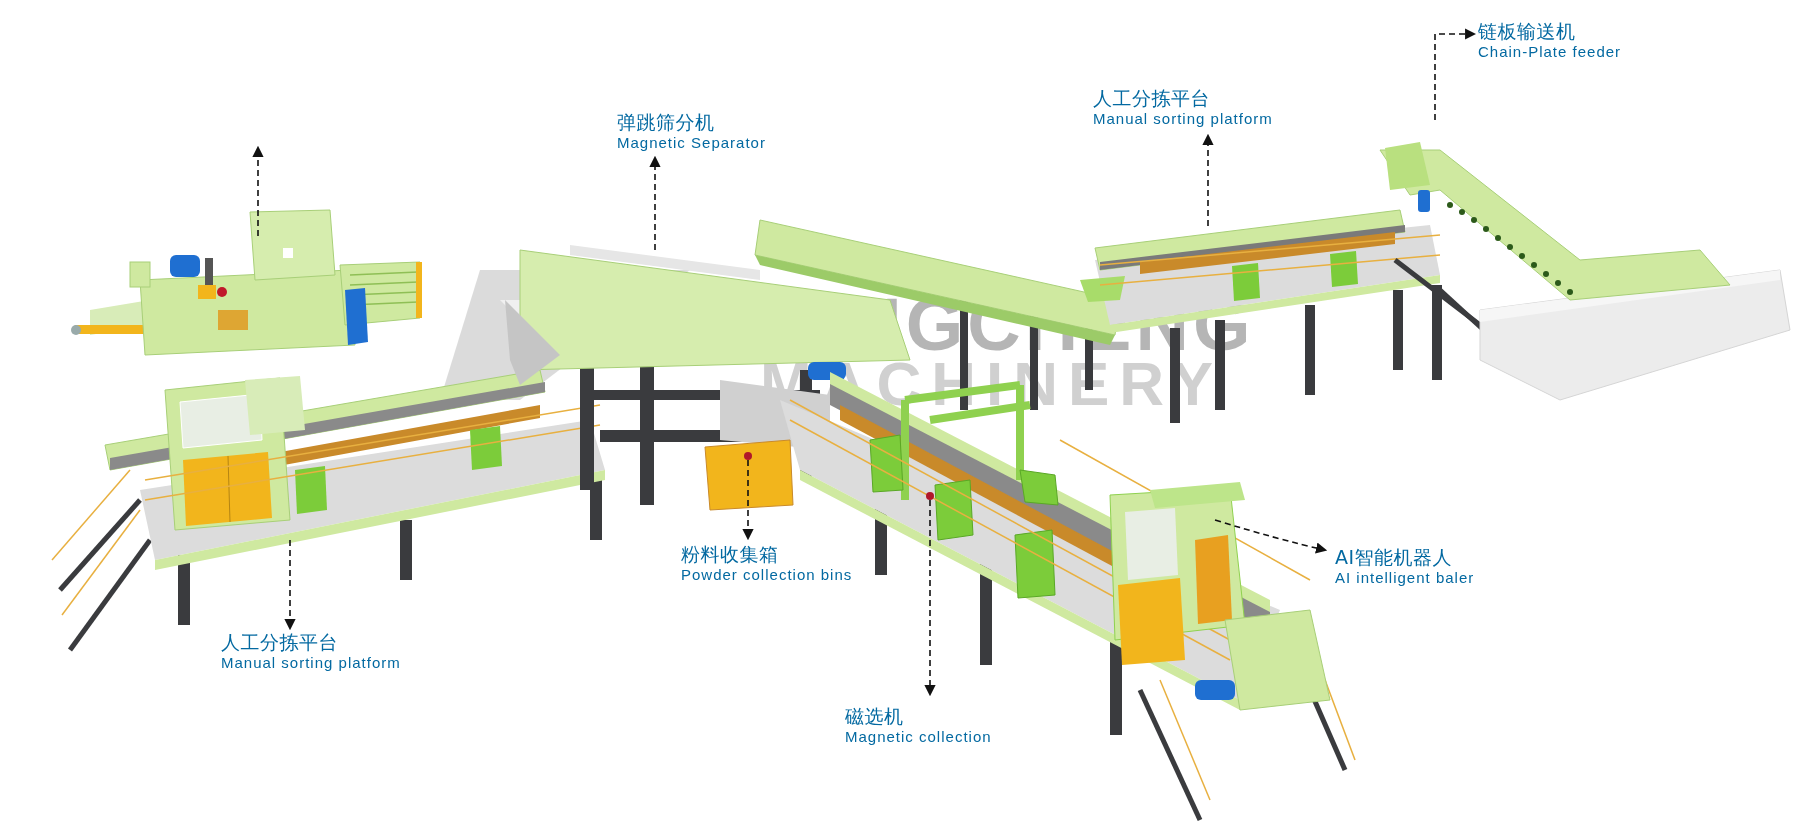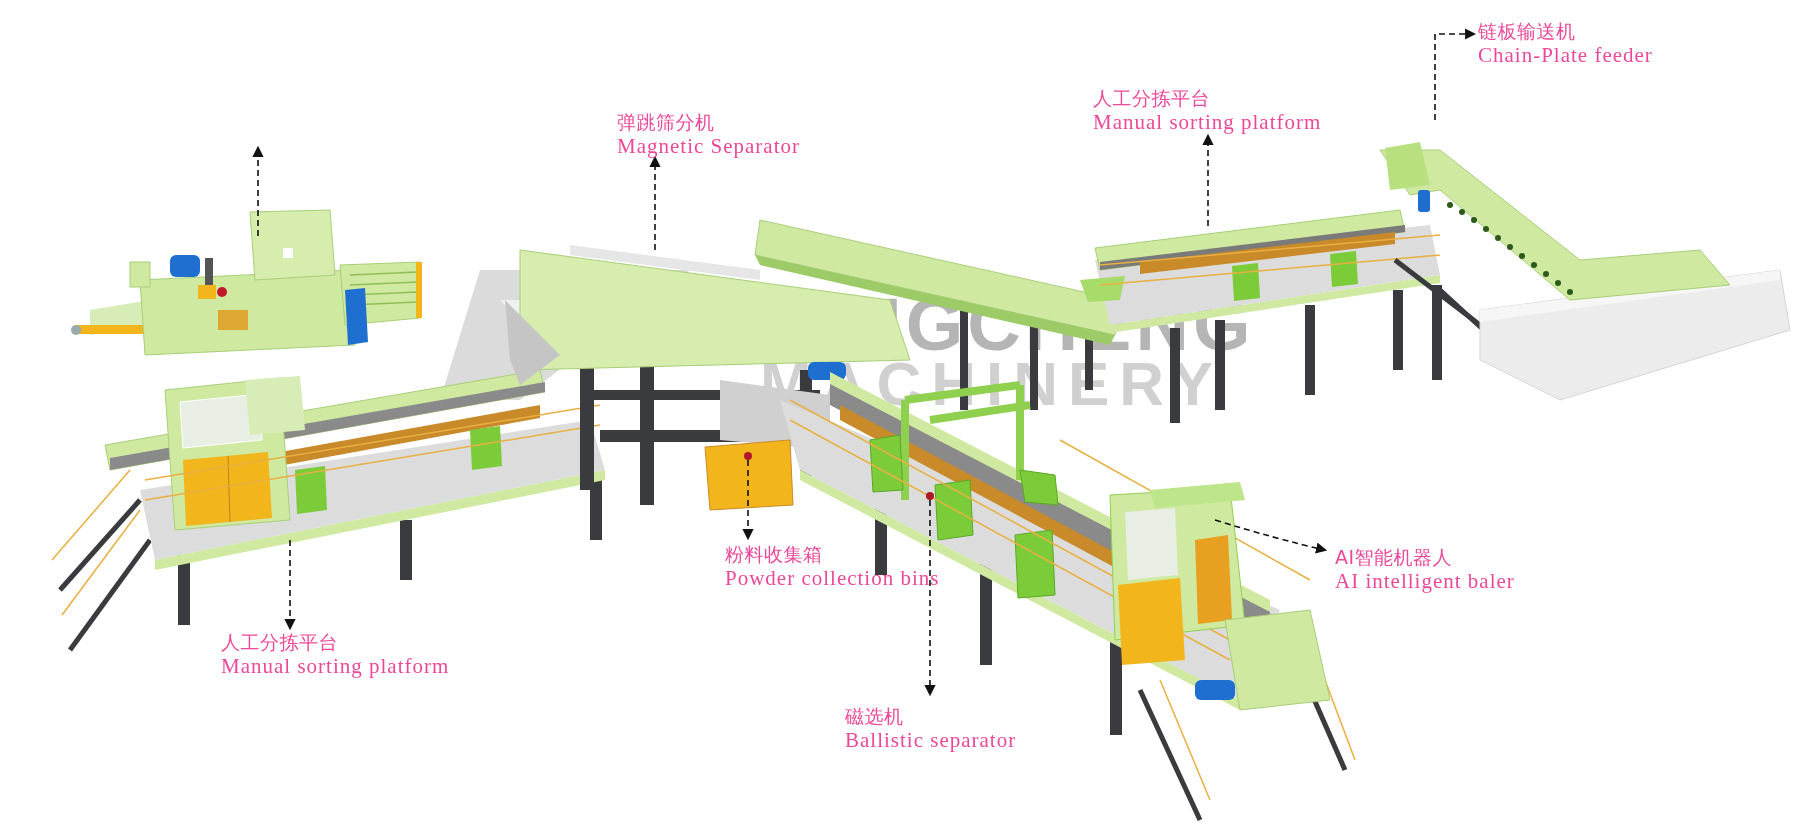--- a/index.html
+++ b/index.html
@@ -1,20 +1,20 @@
 <!DOCTYPE html>
 <html><head>
 <meta charset="utf-8">
 <style>
   html,body{margin:0;padding:0;background:#ffffff;}
   body{width:1800px;height:838px;position:relative;overflow:hidden;font-family:"DejaVu Sans","Liberation Sans",sans-serif;}
   #stage{position:absolute;left:0;top:0;width:1800px;height:838px;}
-  .callout{position:absolute;line-height:1.05;color:#ec4899;white-space:nowrap;}
+  .callout{position:absolute;line-height:1.05;color:#0369a1;white-space:nowrap;}
   .callout .zh{font-family:"DejaVu Sans",sans-serif;font-size:19px;font-weight:500;letter-spacing:0.5px;display:block;}
-  .callout .en{font-family:Liberation Serif, serif;font-size:21px;letter-spacing:1px;display:block;margin-top:2px;}
+  .callout .en{font-family:Liberation Sans, sans-serif;font-size:15px;letter-spacing:1px;display:block;margin-top:2px;}
   .wm{position:absolute;font-family:"Liberation Sans","DejaVu Sans",sans-serif;font-weight:bold;color:rgba(120,120,120,0.55);pointer-events:none;}
 </style>
 </head>
 <body>
 
 <div id="stage">
 
   <div class="wm" style="left:680px;top:282px;font-size:74px;letter-spacing:4px;">ZHONGCHENG</div>
   <div class="wm" style="left:760px;top:348px;font-size:62px;letter-spacing:10px;color:rgba(150,150,150,0.45);">MACHINERY</div>
 
@@ -245,33 +245,33 @@
   <div class="callout" style="left:1093px;top:89px;">
     <span class="zh">人工分拣平台</span>
     <span class="en">Manual sorting platform</span>
   </div>
 
   <div class="callout" style="left:1478px;top:22px;">
     <span class="zh">链板输送机</span>
     <span class="en">Chain-Plate feeder</span>
   </div>
 
-  <div class="callout" style="left:681px;top:545px;margin-left:44px;">
+  <div class="callout" style="left:681px;top:545px;">
     <span class="zh">粉料收集箱</span>
     <span class="en">Powder collection bins</span>
   </div>
 
   <div class="callout" style="left:1335px;top:548px;">
     <span class="zh">AI智能机器人</span>
     <span class="en">AI intelligent baler</span>
   </div>
 
   <div class="callout" style="left:845px;top:707px;text-align:left;">
     <span class="zh">磁选机</span>
-    <span class="en">Ballistic separator</span>
+    <span class="en">Magnetic collection</span>
   </div>
 
   <div class="callout" style="left:221px;top:633px;">
     <span class="zh">人工分拣平台</span>
     <span class="en">Manual sorting platform</span>
   </div>
 
 </div>
 
 </body></html>

